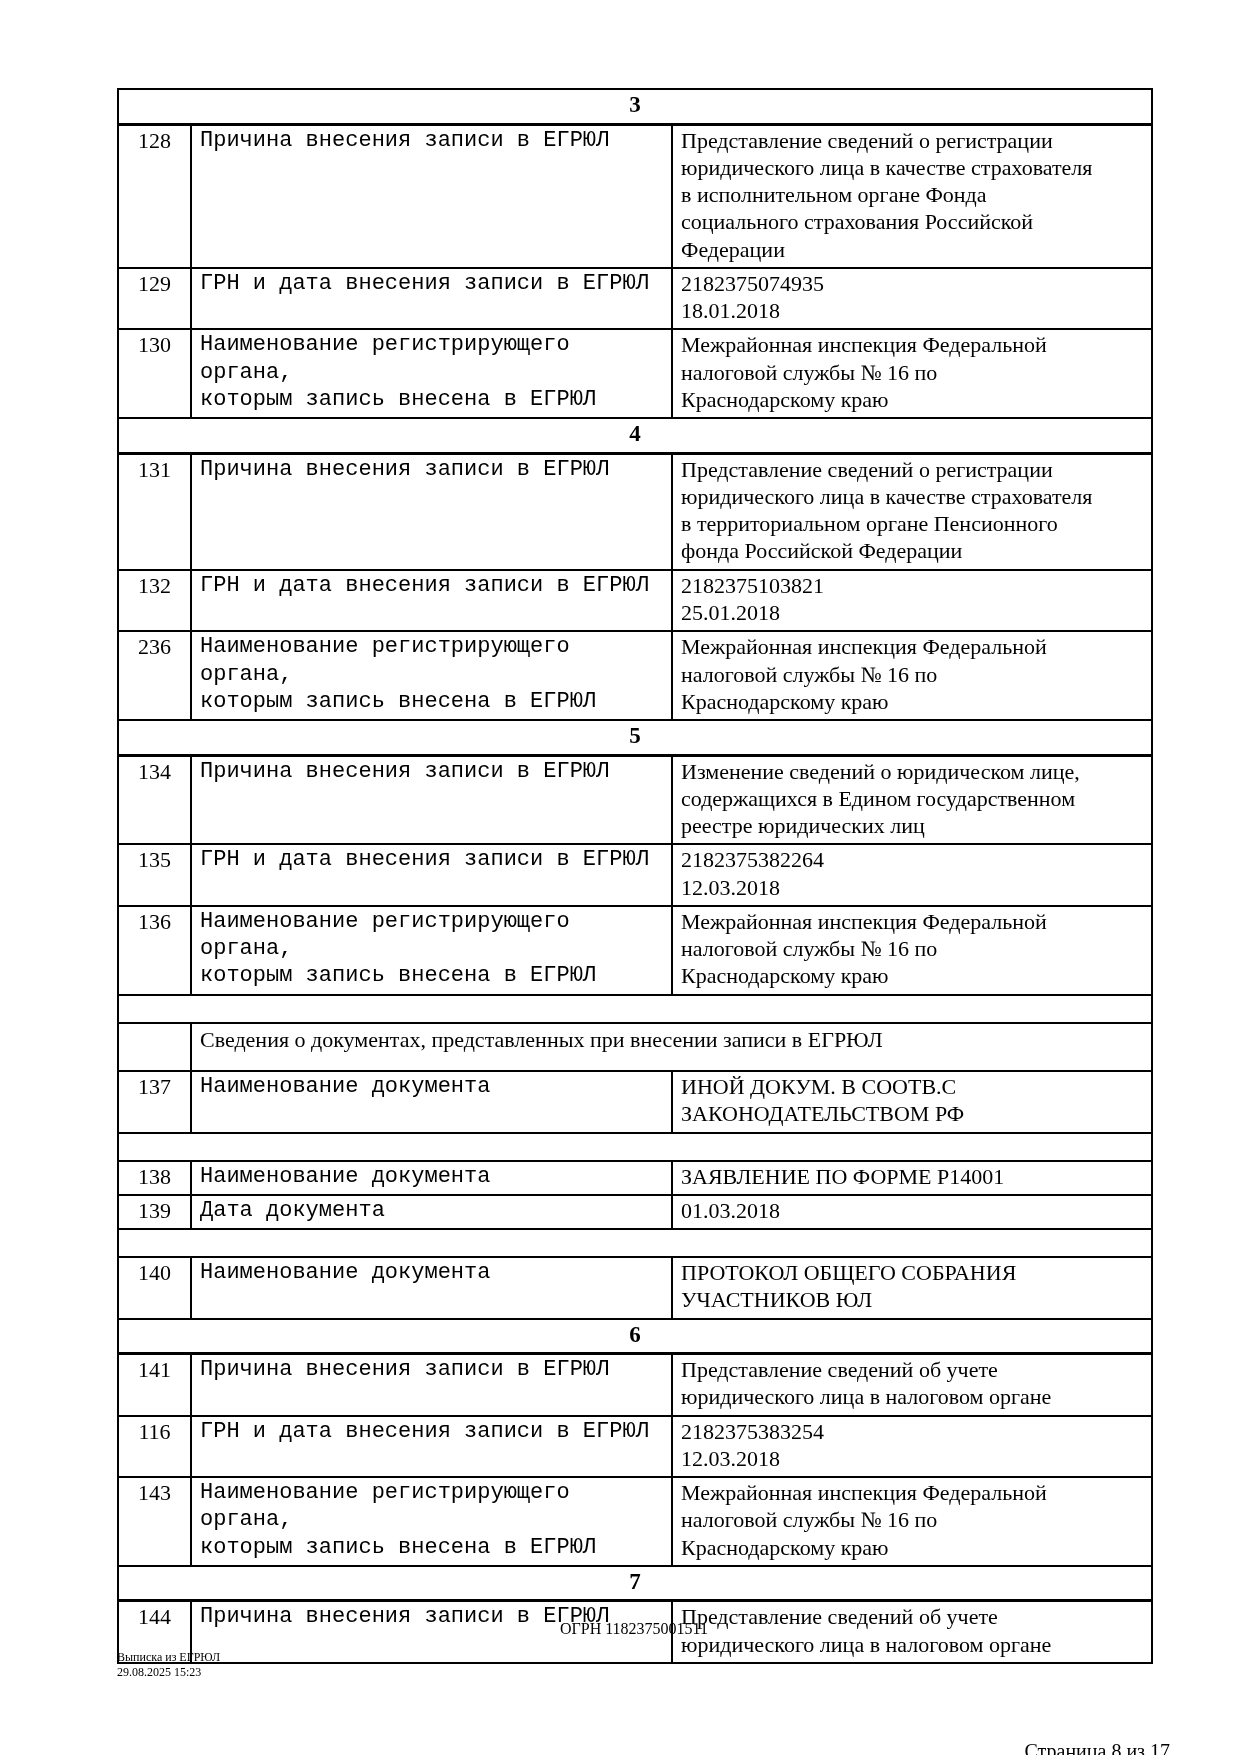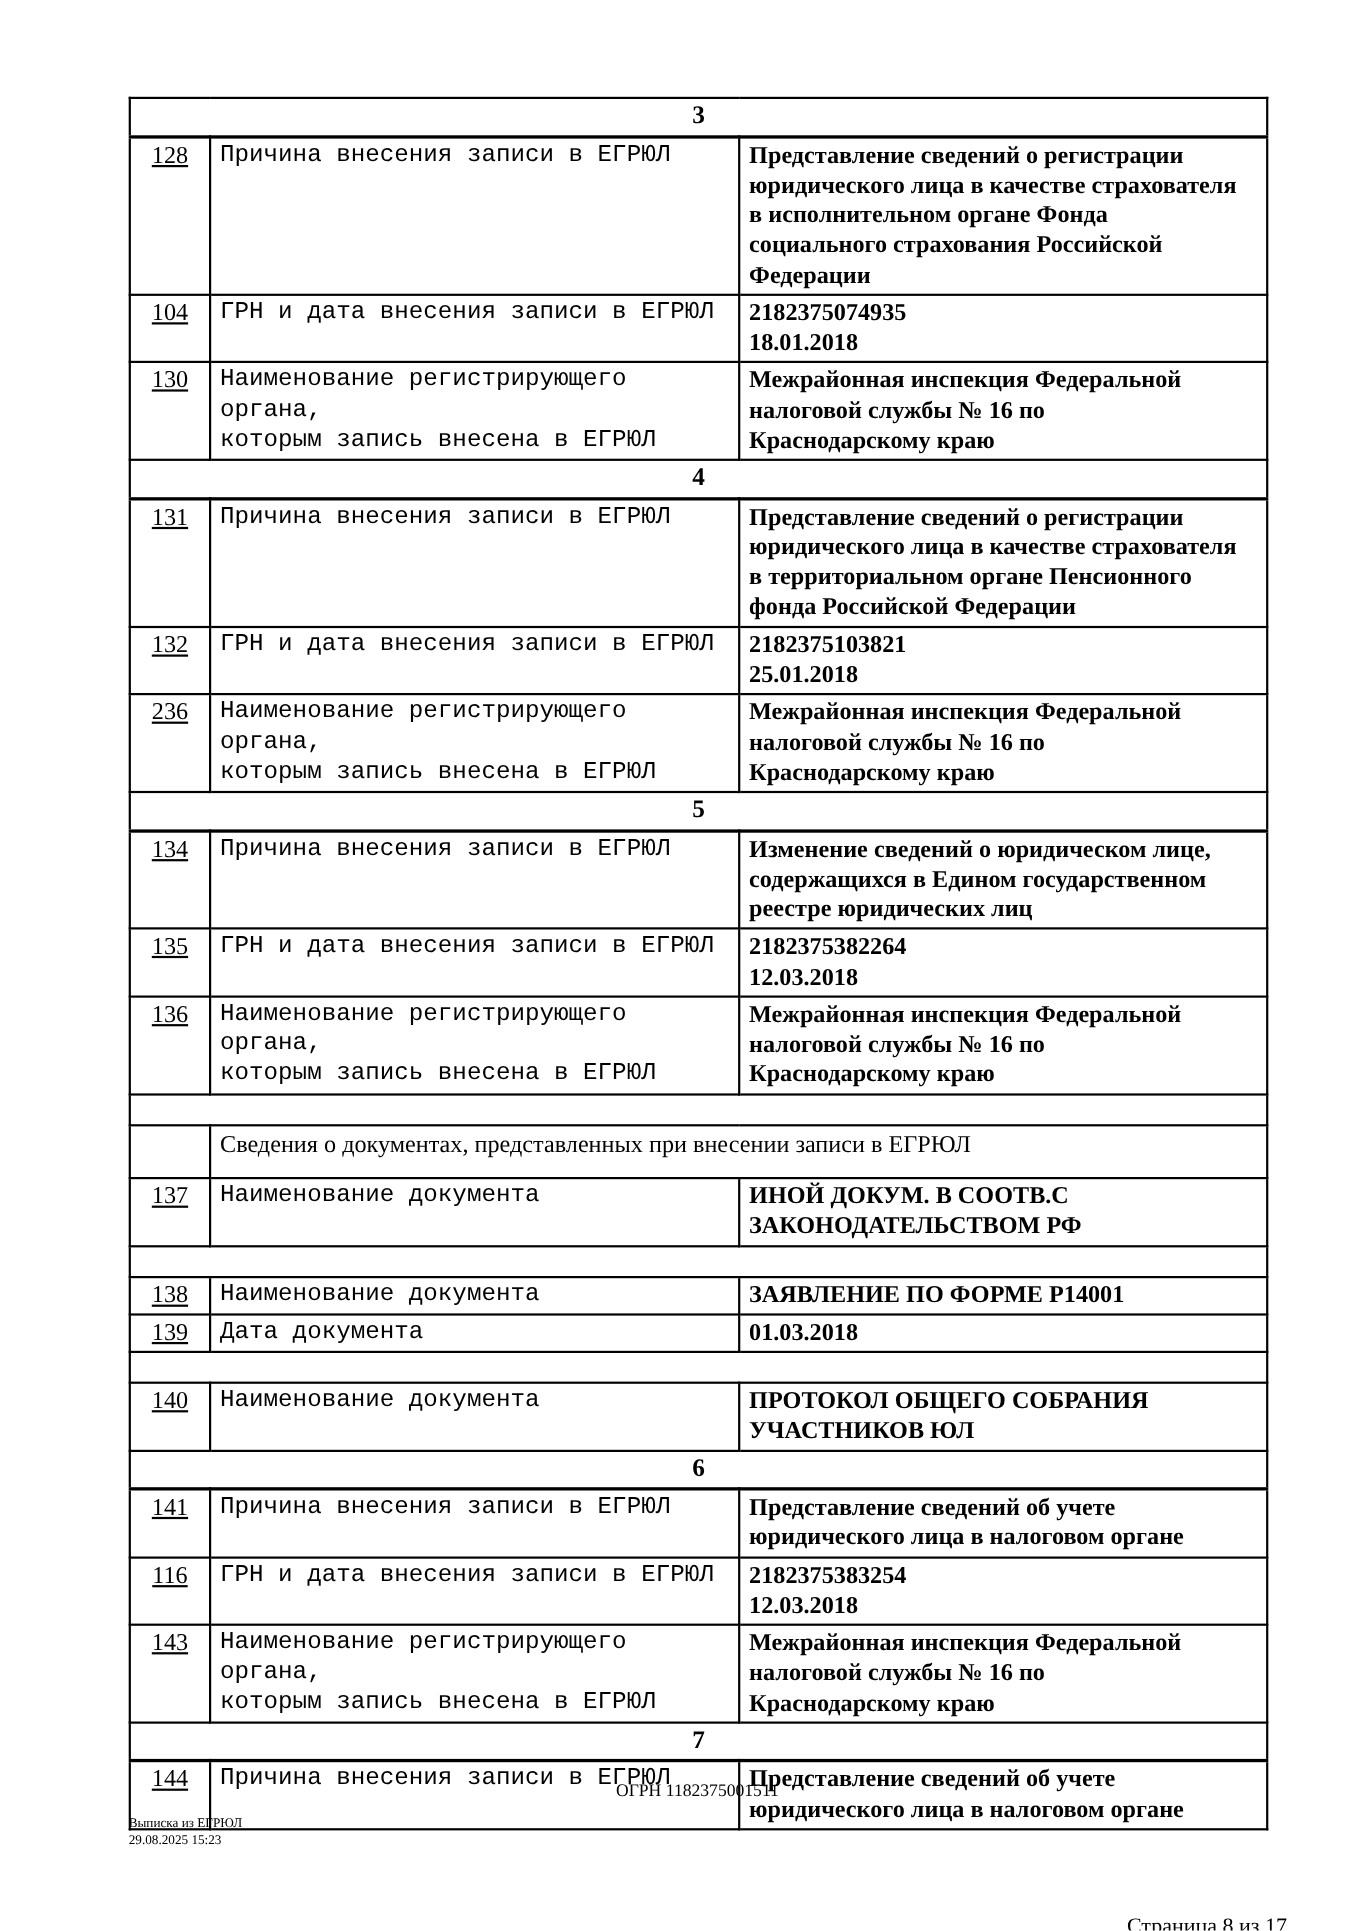--- a/index.html
+++ b/index.html
@@ -29,29 +29,27 @@
     border: 2px solid #000000;
     vertical-align: top;
     font-size: 22px;
     line-height: 1.24;
     white-space: pre-line;
     overflow: hidden;
   }
   td.num-cell {
     text-align: center;
     padding: 1px 2px 4px;
-    text-decoration: underline;
   }
   td.label-cell {
     padding: 1px 8px 4px;
     font-family: Liberation Mono, monospace;
   }
   td.value-cell {
     padding: 1px 8px 4px;
-    font-weight: bold;
   }
   tr.section td.section-cell {
     text-align: center;
     font-weight: bold;
     font-size: 23px;
     padding: 1px 0 3px;
     border-bottom-width: 3px;
   }
   tr.spacer td.spacer-cell {
     height: 26px;
@@ -98,21 +96,21 @@
       <tr class="data">
         <td class="num-cell">128</td>
         <td class="label-cell">Причина внесения записи в ЕГРЮЛ</td>
         <td class="value-cell">Представление сведений о регистрации
 юридического лица в качестве страхователя
 в исполнительном органе Фонда
 социального страхования Российской
 Федерации</td>
       </tr>
       <tr class="data">
-        <td class="num-cell">104</td>
+        <td class="num-cell">129</td>
         <td class="label-cell">ГРН и дата внесения записи в ЕГРЮЛ</td>
         <td class="value-cell">2182375074935
 18.01.2018</td>
       </tr>
       <tr class="data">
         <td class="num-cell">130</td>
         <td class="label-cell">Наименование регистрирующего органа,
 которым запись внесена в ЕГРЮЛ</td>
         <td class="value-cell">Межрайонная инспекция Федеральной
 налоговой службы № 16 по

